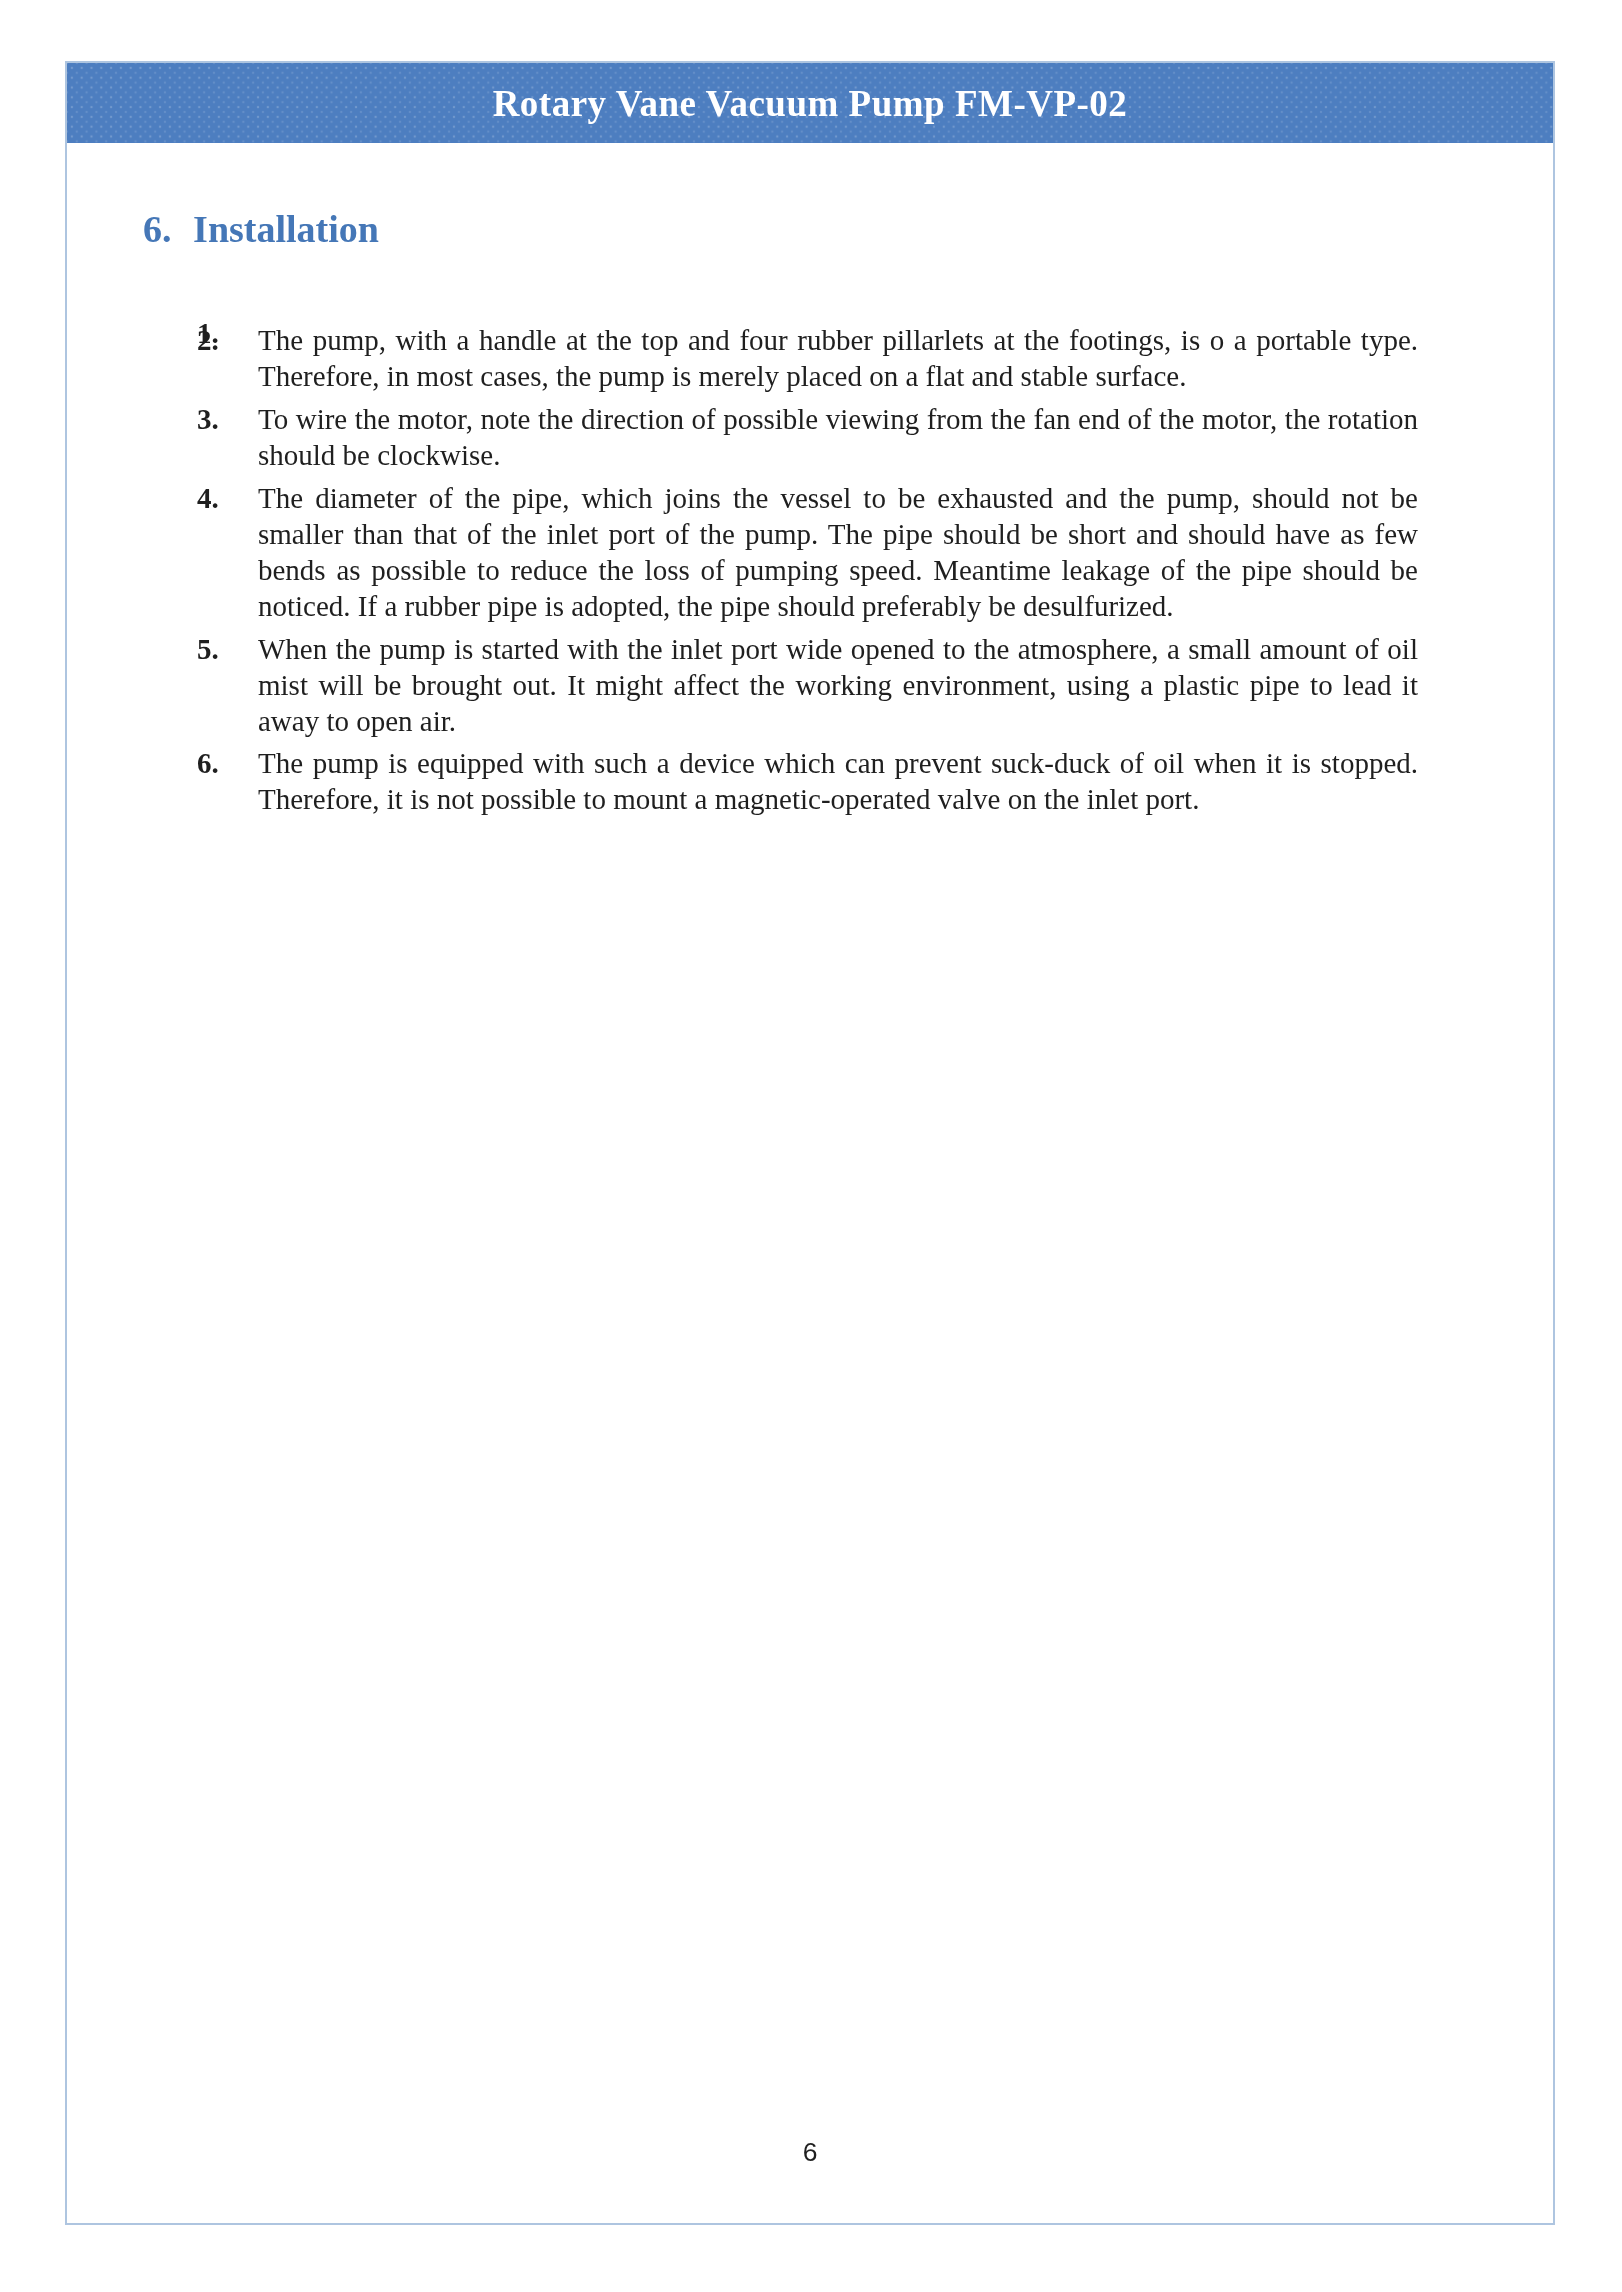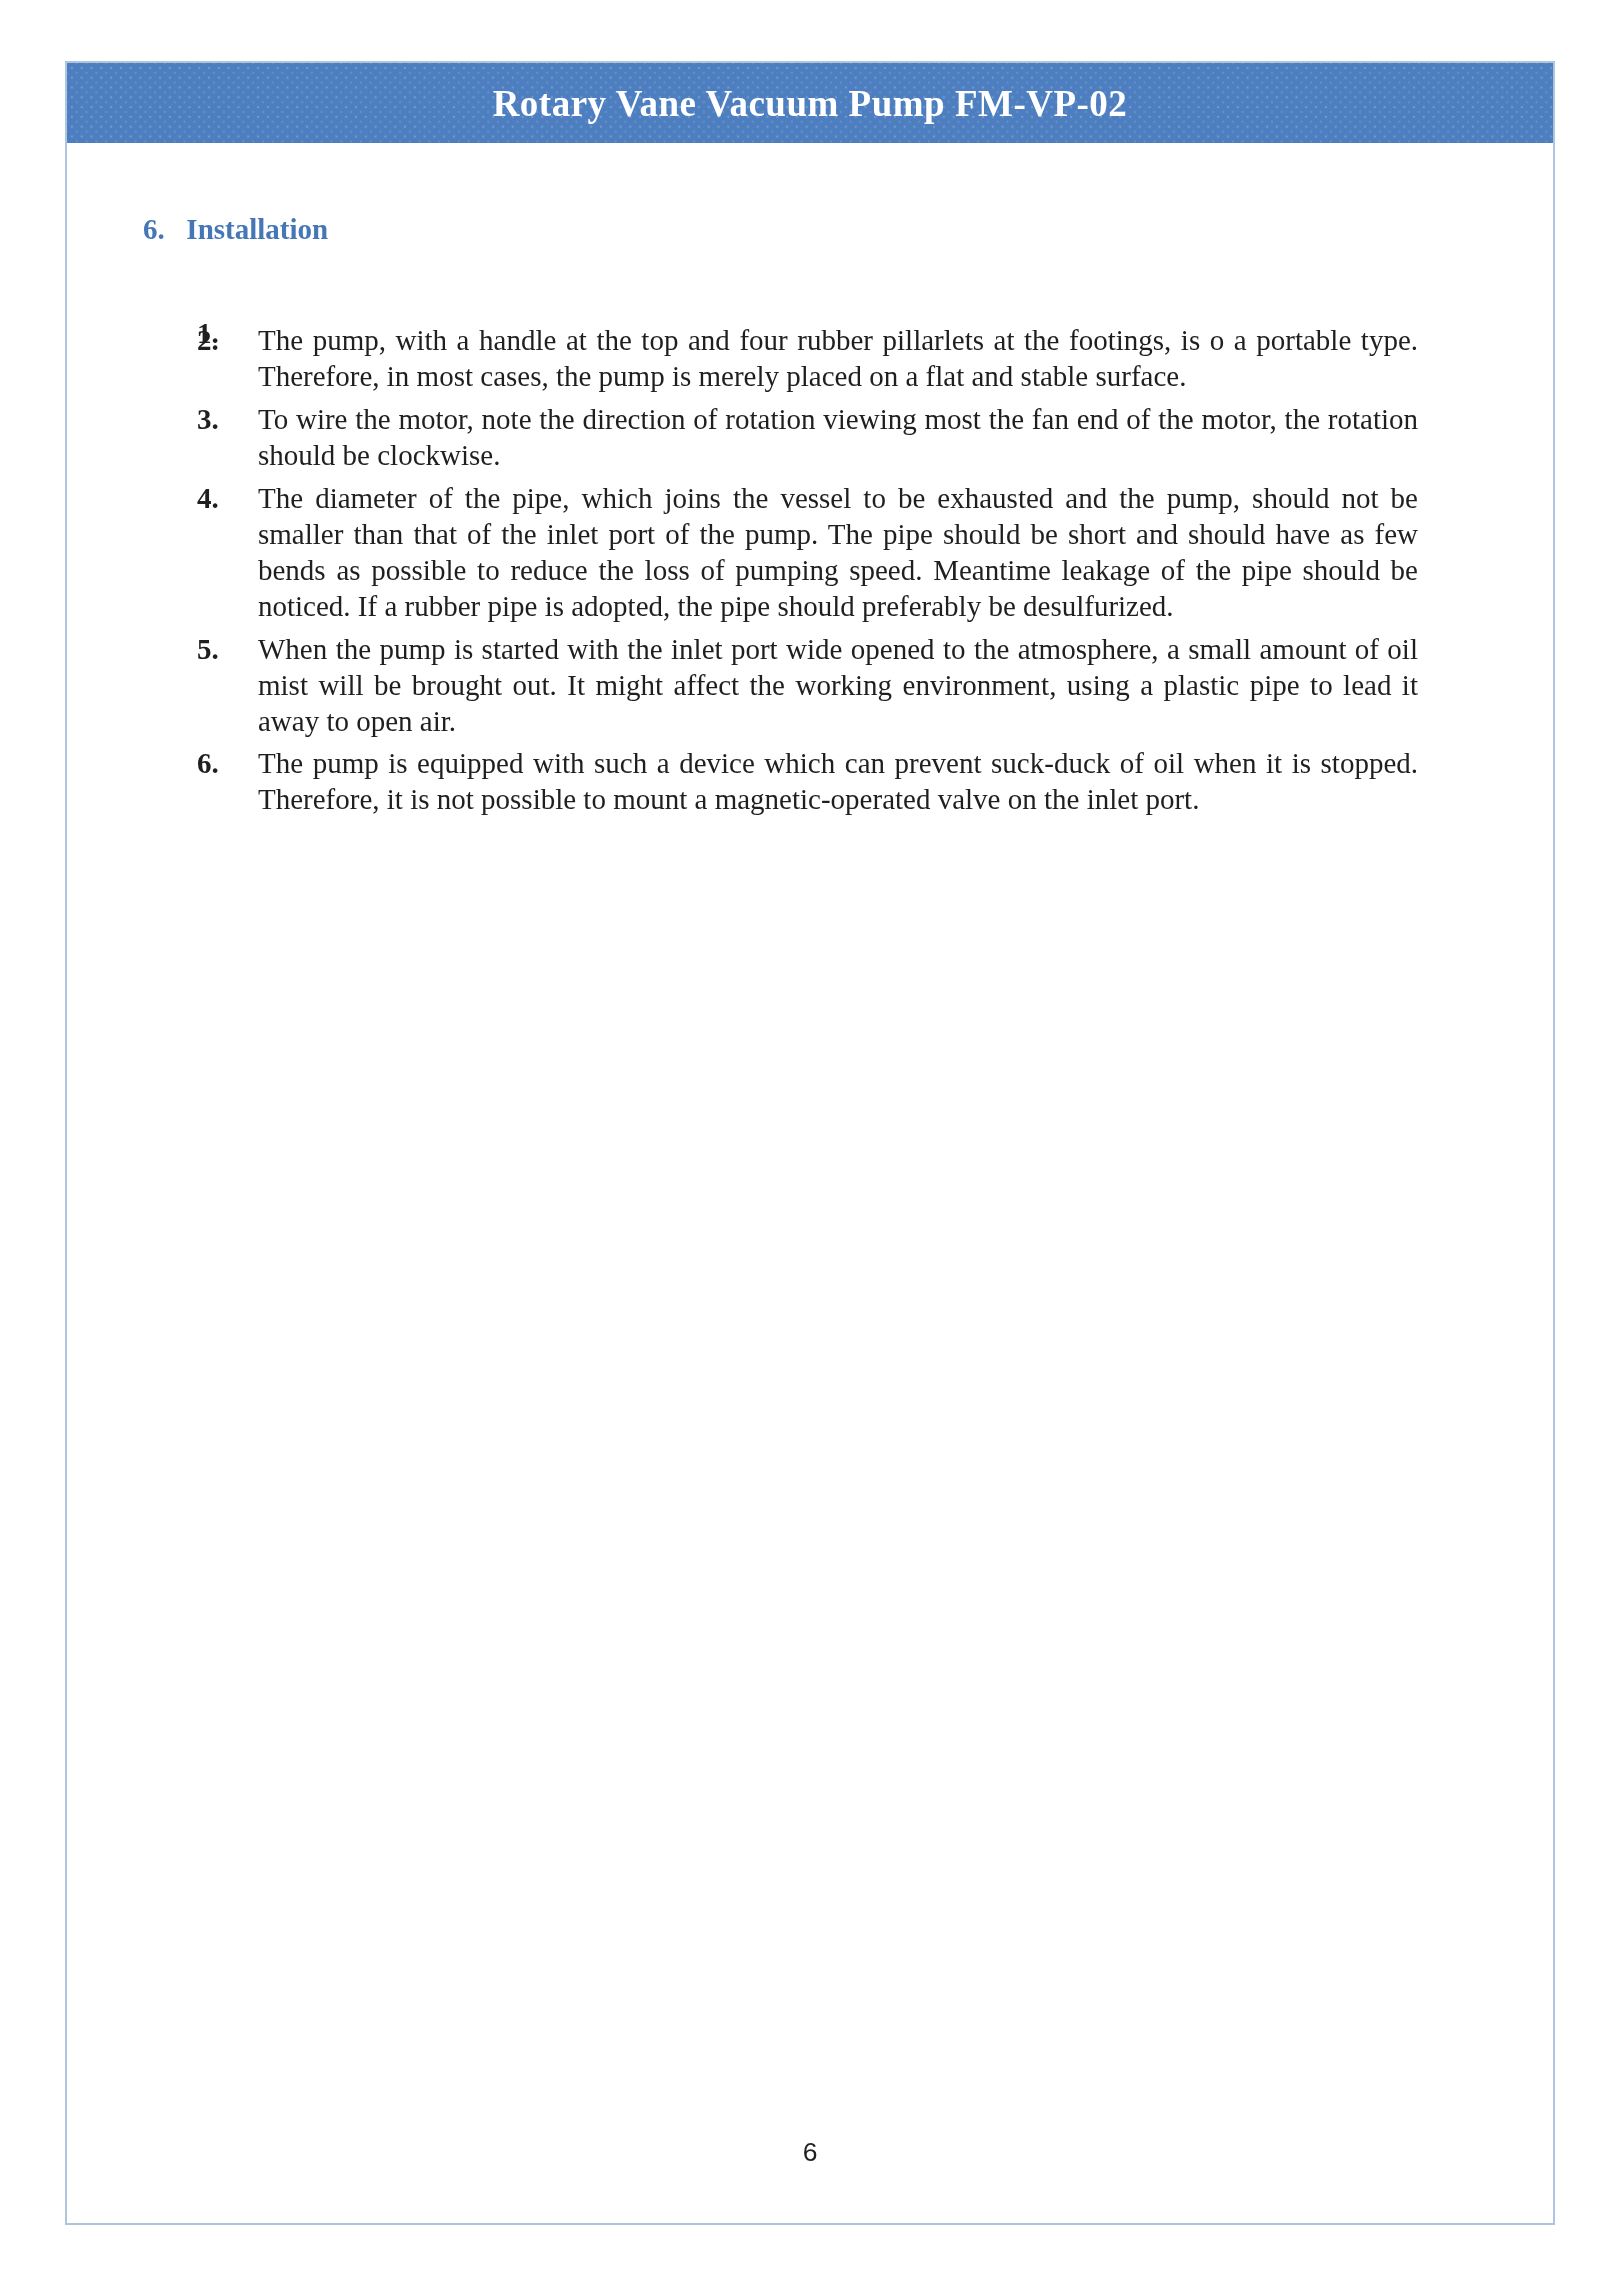--- a/index.html
+++ b/index.html
@@ -46,21 +46,21 @@
     font-size: 37px;
     font-weight: bold;
     letter-spacing: 0.5px;
   }
   .section-heading {
     position: absolute;
     left: 76px;
     top: 145px;
     margin: 0;
     color: #4577b7;
-    font-size: 29px;
+    font-size: 38px;
     font-weight: bold;
     line-height: 43px;
   }
   .section-heading .sec-num {
     margin-right: 21.6px;
   }
   .install-list {
     position: absolute;
     left: 0;
     top: 252px;
@@ -113,21 +113,21 @@
   <ol class="install-list">
     <li>
       <span class="num">1.</span>
     </li>
     <li>
       <span class="num">2.</span>
       <span class="txt">The pump, with a handle at the top and four rubber pillarlets at the footings, is o a portable type. Therefore, in most cases, the pump is merely placed on a flat and stable surface.</span>
     </li>
     <li>
       <span class="num">3.</span>
-      <span class="txt">To wire the motor, note the direction of rotation viewing most the fan end of the motor, the rotation should be clockwise.</span>
+      <span class="txt">To wire the motor, note the direction of possible viewing from the fan end of the motor, the rotation should be clockwise.</span>
     </li>
     <li>
       <span class="num">4.</span>
       <span class="txt">The diameter of the pipe, which joins the vessel to be exhausted and the pump, should not be smaller than that of the inlet port of the pump. The pipe should be short and should have as few bends as possible to reduce the loss of pumping speed. Meantime leakage of the pipe should be noticed. If a rubber pipe is adopted, the pipe should preferably be desulfurized.</span>
     </li>
     <li>
       <span class="num">5.</span>
       <span class="txt">When the pump is started with the inlet port wide opened to the atmosphere, a small amount of oil mist will be brought out. It might affect the working environment, using a plastic pipe to lead it away to open air.</span>
     </li>
     <li>

